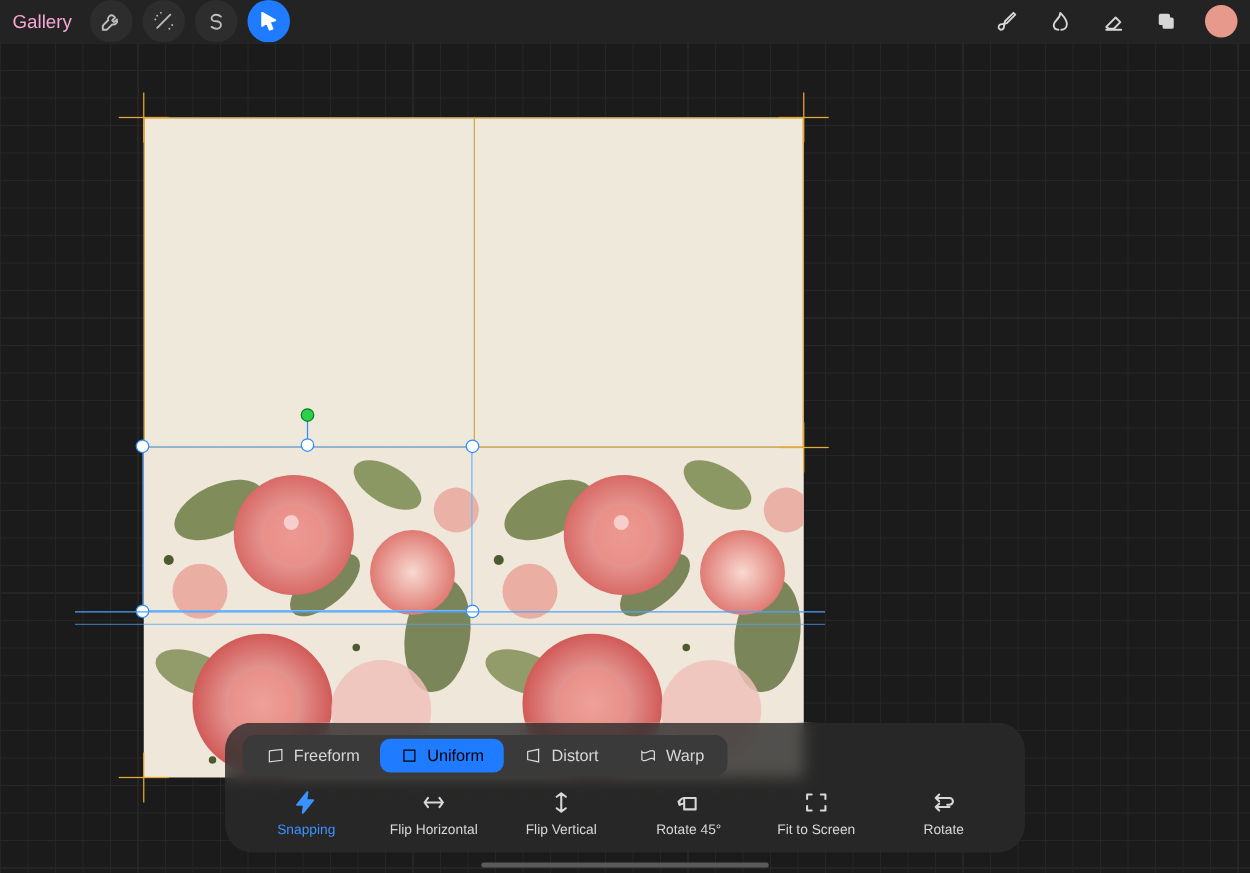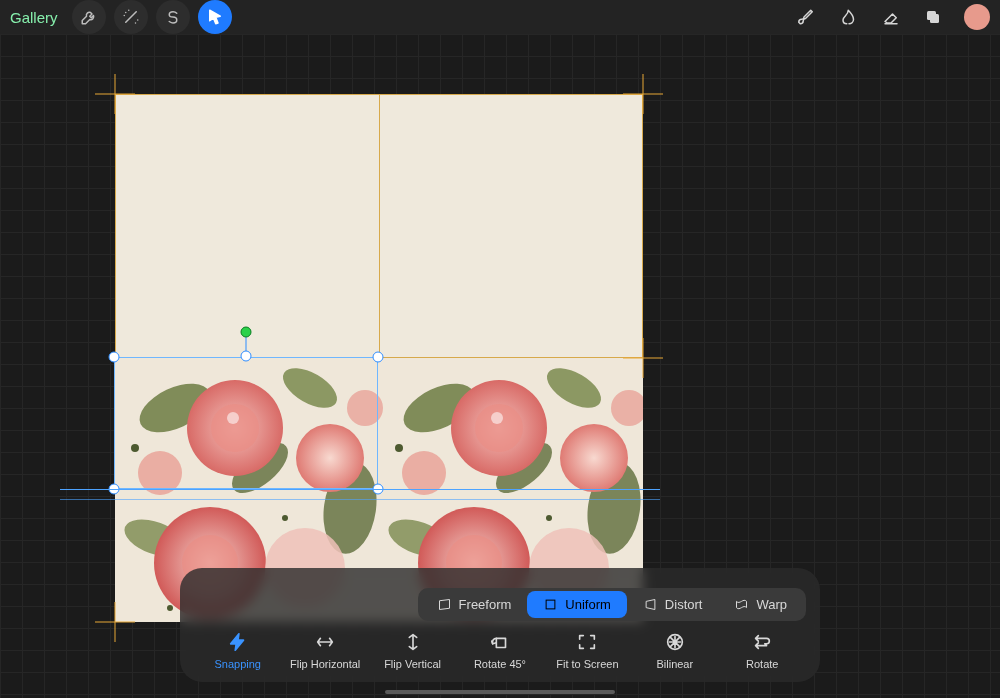--- a/index.html
+++ b/index.html
@@ -1,18 +1,18 @@
 <!DOCTYPE html>
 <html><head>
 <meta charset="utf-8">
 <style>
   html,body{margin:0;padding:0;width:1000px;height:698px;overflow:hidden;font-family:-apple-system,Helvetica,Arial,sans-serif;background:#1a1a1a;color:#ddd;}
   
   .topbar{position:absolute;left:0;top:0;width:100%;height:34px;display:flex;align-items:center;padding:0 10px;box-sizing:border-box;background:#232323;}
-  .gallery{font-size:15px;color:#86efac;margin-right:10px;cursor:pointer;}
+  .gallery{font-size:15px;color:#f9a8d4;margin-right:10px;cursor:pointer;}
   .top-btn{width:34px;height:34px;display:flex;align-items:center;justify-content:center;border-radius:50%;margin:0 4px;cursor:pointer;}
   .top-btn svg{width:18px;height:18px;fill:none;stroke:#bdbdbd;stroke-width:2;stroke-linecap:round;stroke-linejoin:round;}
   .top-btn.dark{background:#2d2d2d;}
   .top-btn.active{background:#1f7bff;}
   .top-btn.active svg{stroke:#fff;fill:#fff;}
   .spacer{flex:1;}
   .top-right{display:flex;align-items:center;}
   .top-right .top-btn svg{stroke:#d6d6d6;}
   .color-chip{width:26px;height:26px;border-radius:50%;margin-left:10px;cursor:pointer;}
   
@@ -38,21 +38,21 @@
   .snap-cross::before{left:50%;top:0;width:1px;height:100%;transform:translateX(-.5px);}
   .snap-cross::after{top:50%;left:0;height:1px;width:100%;transform:translateY(-.5px);}
   
   .sel2{position:absolute;left:114px;top:323px;width:264px;height:132px;border:1px solid #6fb7ff;box-sizing:border-box;}
   .handle{position:absolute;width:9px;height:9px;border:1.5px solid #2f8dff;background:#fff;border-radius:50%;transform:translate(-50%,-50%);cursor:pointer;}
   .hlineA{position:absolute;left:60px;top:455px;width:600px;height:1px;background:#4da3ff;}
   .hlineB{position:absolute;left:60px;top:465px;width:600px;height:1px;background:#4da3ff;opacity:.6;}
   .rot{position:absolute;width:9px;height:9px;background:#2bd14a;border:1.5px solid #0a7f22;border-radius:50%;transform:translate(-50%,-50%);}
   .rot-line{position:absolute;width:1px;height:22px;background:#2f8dff;transform:translateX(-.5px);}
   
-  .tbar{position:absolute;left:50%;bottom:16px;transform:translateX(-50%);width:640px;background:#2b2b2bcc;border-radius:22px;padding:20px 14px 12px;box-sizing:border-box;display:flex;flex-direction:column;align-items:flex-end;backdrop-filter:blur(6px);}
+  .tbar{position:absolute;left:50%;bottom:16px;transform:translateX(-50%);width:640px;background:#2b2b2bcc;border-radius:22px;padding:10px 14px 12px;box-sizing:border-box;display:flex;flex-direction:column;align-items:flex-start;backdrop-filter:blur(6px);}
   .seg{display:flex;background:#3a3a3a;border-radius:10px;padding:3px;}
   .seg-item{display:flex;align-items:center;gap:7px;padding:6px 16px;border-radius:8px;font-size:13px;color:#d8d8d8;cursor:pointer;}
   .seg-item.active{background:#1f7bff;color:#000000;}
   .seg-item svg{width:15px;height:15px;fill:none;stroke:currentColor;stroke-width:1.6;}
   .brow{display:flex;justify-content:space-around;width:100%;margin-top:10px;}
   .bitem{display:flex;flex-direction:column;align-items:center;gap:5px;font-size:11px;color:#d8d8d8;width:90px;cursor:pointer;}
   .bitem.active{color:#3a93ff;}
   .bitem .ic{width:22px;height:22px;display:flex;align-items:center;justify-content:center;}
   .bitem svg{width:22px;height:22px;fill:none;stroke:#d8d8d8;stroke-width:1.8;stroke-linecap:round;stroke-linejoin:round;}
   .bitem.active svg{stroke:#3a93ff;fill:#3a93ff;}
@@ -251,29 +251,20 @@
       <div class="ic">
           <svg viewBox="0 0 24 24">
             <path d="M4 9V5h4M20 9V5h-4M4 15v4h4M20 15v4h-4"></path>
           </svg>
         </div>
       <span>Fit to Screen</span>
     </div>
     <div class="bitem">
       <div class="ic">
           <svg viewBox="0 0 24 24">
-            <circle cx="12" cy="12" r="8"></circle>
-            <path d="M6 12h12M12 6v12M7 7l10 10M17 7L7 17"></path>
-          </svg>
-        </div>
-      <span>Bilinear</span>
-    </div>
-    <div class="bitem">
-      <div class="ic">
-          <svg viewBox="0 0 24 24">
             <path d="M5 8h12a3 3 0 0 1 0 6h-2M5 16h12M8 5L5 8l3 3M8 13l-3 3 3 3"></path>
           </svg>
         </div>
       <span>Rotate</span>
     </div>
   </div>
 </div>
 
 <div class="home-ind"></div>
 

